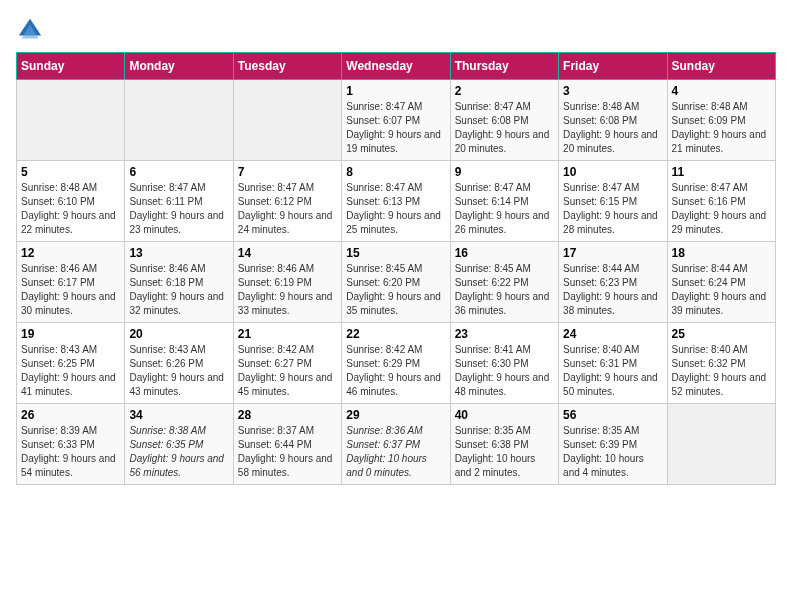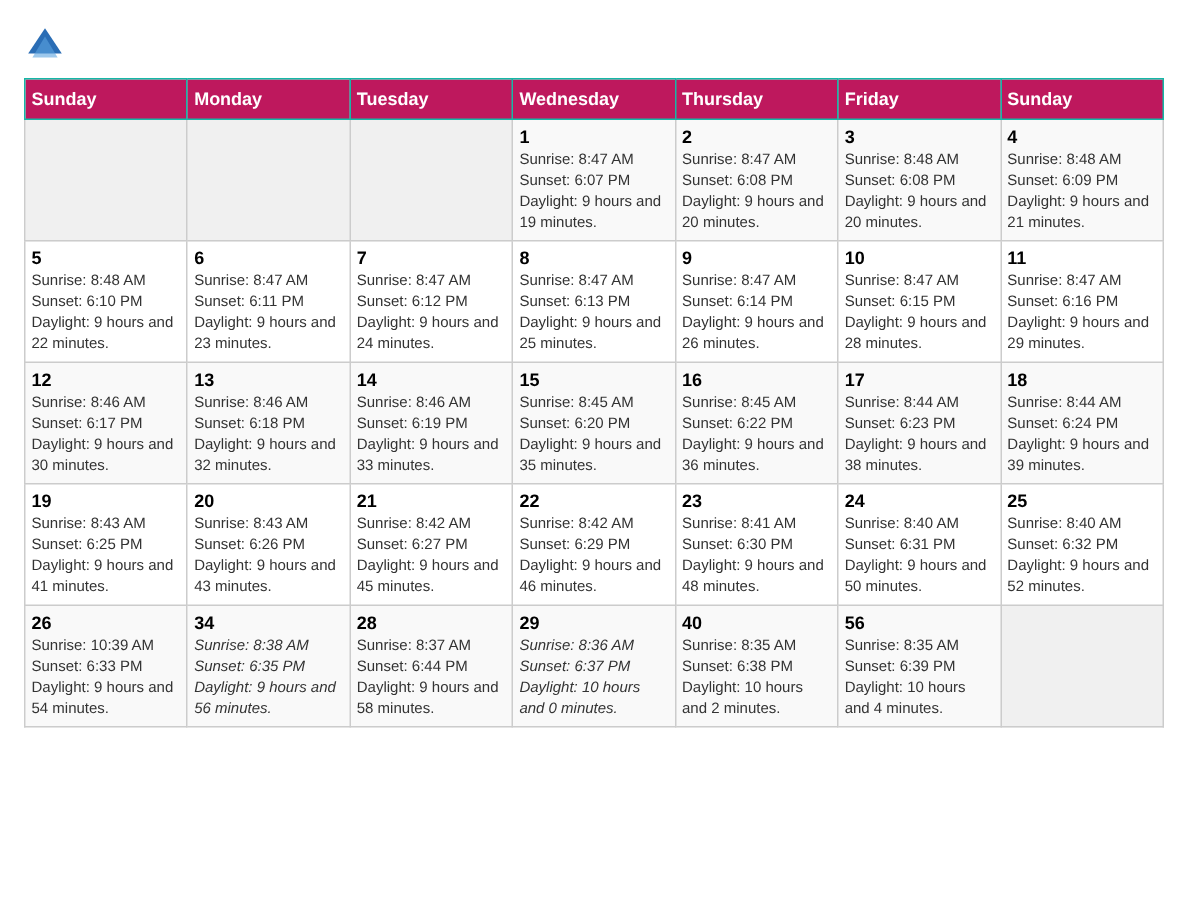--- a/index.html
+++ b/index.html
@@ -283,21 +283,21 @@
         <td>
           <span class="day-number">25</span>
           <div class="day-info" style="white-space: pre-line;">Sunrise: 8:40 AM
 Sunset: 6:32 PM
 Daylight: 9 hours and 52 minutes.</div>
         </td>
       </tr>
       <tr>
         <td>
           <span class="day-number">26</span>
-          <div class="day-info" style="white-space: pre-line;">Sunrise: 10:39 AM
+          <div class="day-info" style="white-space: pre-line;">Sunrise: 8:39 AM
 Sunset: 6:33 PM
 Daylight: 9 hours and 54 minutes.</div>
         </td>
         <td>
           <span class="day-number">34</span>
           <div class="day-info" style="white-space: pre-line; font-style: italic;">Sunrise: 8:38 AM
 Sunset: 6:35 PM
 Daylight: 9 hours and 56 minutes.</div>
         </td>
         <td>

